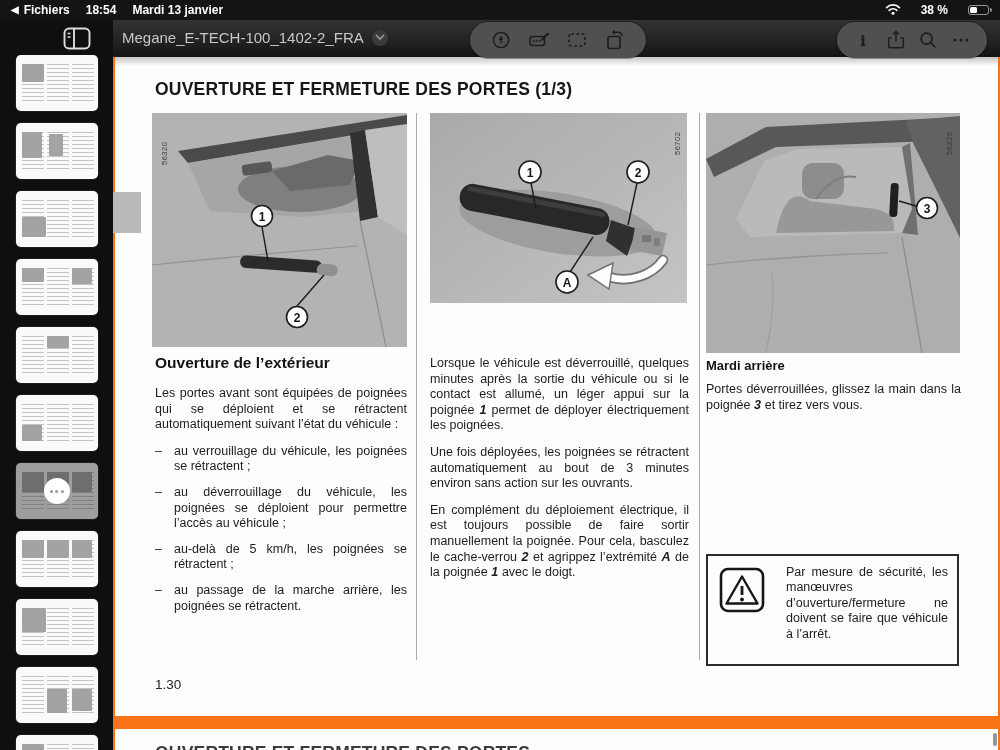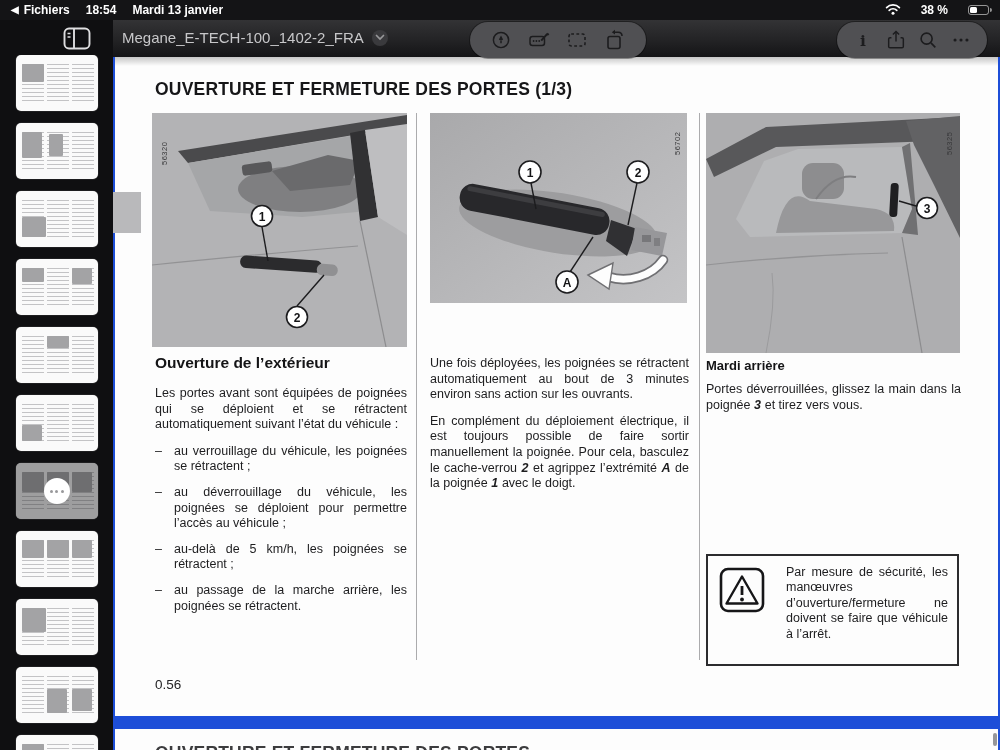--- a/index.html
+++ b/index.html
@@ -56,21 +56,21 @@
     background-position:6px 9px, 31px 9px, 56px 9px; background-color:#fafafa; }
   .thumb i { position:absolute; background:#a3a3a5; border-radius:1px; }
   .thumb.selected::after { content:""; position:absolute; inset:0;
     background:rgba(46,46,48,.45); border-radius:5px; }
   .spinner { position:absolute; left:50%; top:50%; width:26px; height:26px;
     margin:-13px 0 0 -13px; background:#fff; border-radius:50%; z-index:2;
     display:flex; align-items:center; justify-content:center; gap:2.5px; }
   .spinner i { position:static; width:3px; height:3px; border-radius:50%; background:#99999b; }
 
   
-  .main { position:absolute; left:113px; top:57px; width:887px; height:693px; background:#1d4ed8; }
+  .main { position:absolute; left:113px; top:57px; width:887px; height:693px; background:#f97316; }
   .page1 { position:absolute; left:2px; top:0; width:883px; height:659px; background:#fdfdfd; }
   .page1::before { content:""; position:absolute; left:0; top:0; right:0; height:9px;
     background:linear-gradient(180deg,rgba(0,0,0,.22),rgba(0,0,0,0)); pointer-events:none; }
   .page2 { position:absolute; left:2px; top:672px; width:883px; height:21px;
     background:#fdfdfd; overflow:hidden; }
   .page2 .ptitle2 { position:absolute; left:40px; top:14px; font-size:17.5px;
     font-weight:700; color:#3c3c3e; letter-spacing:.2px; white-space:nowrap; }
   .scroll-handle { position:absolute; right:3px; bottom:4px; width:4px; height:13px;
     border-radius:2px; background:#96969a; z-index:5; }
 
@@ -362,20 +362,21 @@
         <p>Les portes avant sont équipées de poignées qui se déploient et se rétractent automatiquement suivant l’état du véhicule :</p>
         <div class="bullets">
           <div class="b">au verrouillage du véhicule, les poignées se rétractent ;</div>
           <div class="b">au déverrouillage du véhicule, les poignées se déploient pour permettre l’accès au véhicule ;</div>
           <div class="b">au-delà de 5 km/h, les poignées se rétractent ;</div>
           <div class="b">au passage de la marche arrière, les poignées se rétractent.</div>
         </div>
       </div>
 
       <div class="col col2">
+        <p>Lorsque le véhicule est déverrouillé, quelques minutes après la sortie du véhicule ou si le contact est allumé, un léger appui sur la poignée <b><i>1</i></b> permet de déployer électriquement les poignées.</p>
         <p>Une fois déployées, les poignées se rétractent automatiquement au bout de 3 minutes environ sans action sur les ouvrants.</p>
         <p>En complément du déploiement électrique, il est toujours possible de faire sortir manuellement la poignée. Pour cela, basculez le cache-verrou <b><i>2</i></b> et agrippez l’extrémité <b><i>A</i></b> de la poignée <b><i>1</i></b> avec le doigt.</p>
       </div>
 
       <div class="col col3">
         <div class="h3">Mardi arrière</div>
         <p>Portes déverrouillées, glissez la main dans la poignée <b><i>3</i></b> et tirez vers vous.</p>
       </div>
 
       <div class="warning-box">
@@ -383,21 +384,21 @@
           <svg width="46" height="46" viewBox="0 0 46 46" fill="none" stroke="#161618">
             <rect x="2" y="2" width="42" height="42" rx="7" stroke-width="2.6"></rect>
             <path d="M23 9.5 L38.5 36.5 H7.5 Z" stroke-width="2.4" stroke-linejoin="round"></path>
             <line x1="23" y1="19" x2="23" y2="28" stroke-width="2.8"></line>
             <circle cx="23" cy="32.5" r="1.9" fill="#161618" stroke="none"></circle>
           </svg>
         </span>
         <div class="warn-text">Par mesure de sécurité, les manœuvres d’ouverture/fermeture ne doivent se faire que véhicule à l’arrêt.</div>
       </div>
 
-      <div class="pagenum">0.56</div>
+      <div class="pagenum">1.30</div>
     </div>
 
     <div class="page2">
       <div class="ptitle2">OUVERTURE ET FERMETURE DES PORTES</div>
     </div>
 
     <div class="scroll-handle"></div>
   </div>
 
 </div>

